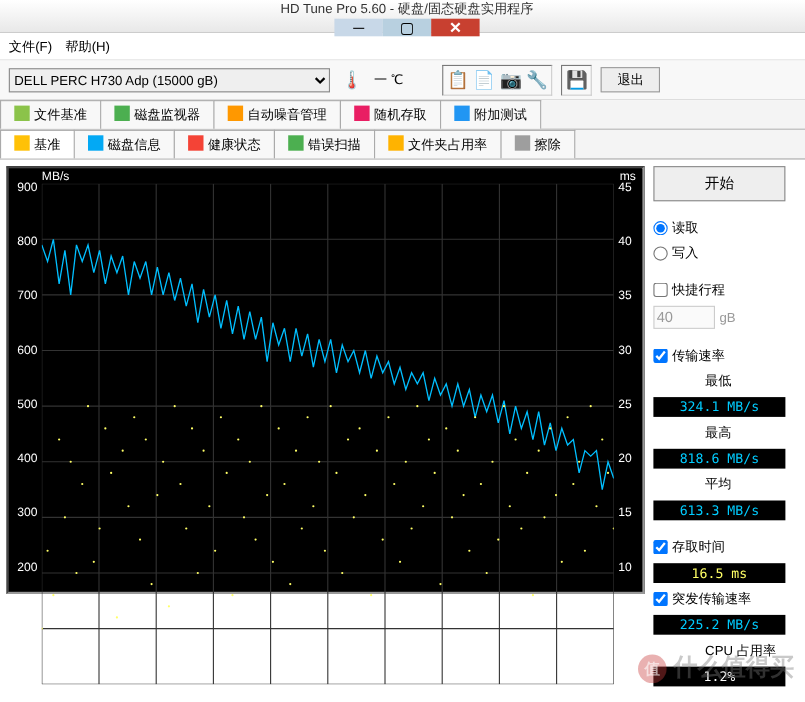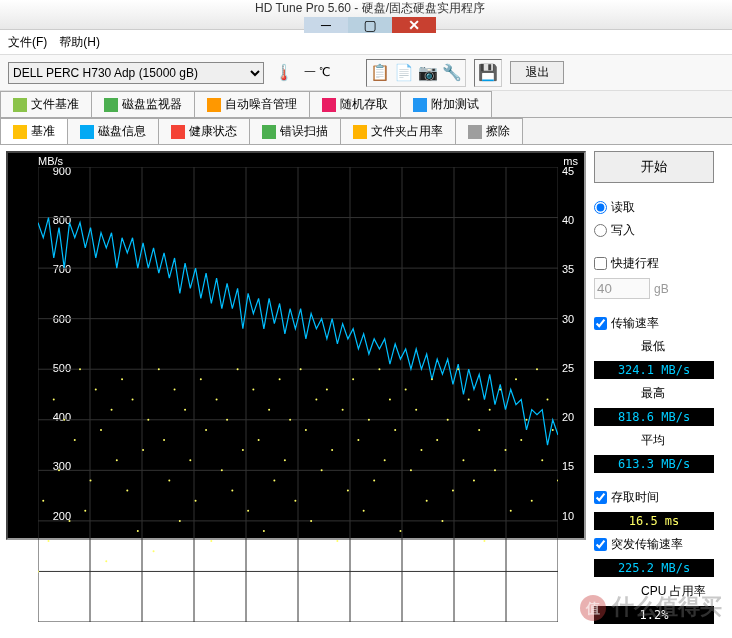--- a/index.html
+++ b/index.html
@@ -10,36 +10,36 @@
 .titlebar-text { flex: 1; text-align: center; font-size: 12px; color: #333; }
 .win-btns { display: flex; height: 100%; }
 .win-btn { width: 44px; display: flex; align-items: center; justify-content: center; font-size: 14px; }
 .win-min { background: #c8d8e8; }
 .win-max { background: #b8d0e0; }
 .win-close { background: #c84030; color: #fff; font-weight: bold; }
 
 .menubar { height: 24px; background: #fff; border-bottom: 1px solid #ddd; display: flex; align-items: center; padding: 12px 8px; font-size: 12px; gap: 12px; }
 
 .toolbar { height: 36px; background: #f8f8f8; border-bottom: 1px solid #ddd; display: flex; align-items: center; padding: 0 8px; gap: 8px; }
-.drive-select { width: 256px; height: 22px; font-size: 12px; border: 1px solid #888; }
+.drive-select { width: 292px; height: 22px; font-size: 12px; border: 1px solid #888; }
 .tool-icon { width: 24px; height: 24px; border: 1px solid transparent; display: flex; align-items: center; justify-content: center; }
 .tool-group { display: flex; gap: 2px; border: 1px inset #ccc; padding: 2px; }
 .tool-btn { width: 22px; height: 22px; display: flex; align-items: center; justify-content: center; }
 .exit-btn { padding: 2px 14px; font-size: 12px; border: 1px solid #999; background: #eee; }
 
 .tabs-row { display: flex; background: #f4f4f4; border-bottom: 1px solid #aaa; font-size: 12px; }
-.tab { padding: 4px 12px; display: flex; align-items: center; gap: 4px; border: 1px solid #aaa; border-bottom: none; background: #f8f8f8; cursor: pointer; margin-right: -1px; }
+.tab { padding: 4px 12px; display: flex; gap: 4px; border: 1px solid #aaa; border-bottom: none; background: #f8f8f8; cursor: pointer; margin-right: -1px; }
 .tab.active { background: #fff; position: relative; z-index: 2; }
 .tab-ico { width: 14px; height: 14px; display: inline-block; }
 
 .content { display: flex; padding: 6px; gap: 8px; }
 .chart-area { width: 580px; height: 389px; background: #000; position: relative; border: 2px inset #999; }
 .y-label-left { position: absolute; left: 30px; top: 2px; color: #fff; font-size: 11px; }
 .y-label-right { position: absolute; right: 6px; top: 2px; color: #fff; font-size: 11px; }
-.y-ticks-left { position: absolute; left: 4px; top: 12px; color: #fff; font-size: 11px; display: flex; flex-direction: column; justify-content: space-between; height: 455px; text-align: right; width: 22px; margin-left: 37px; }
+.y-ticks-left { position: absolute; left: 4px; top: 12px; color: #fff; font-size: 11px; display: flex; flex-direction: column; justify-content: space-between; height: 455px; text-align: right; width: 22px; }
 .y-ticks-right { position: absolute; right: 4px; top: 12px; color: #fff; font-size: 11px; display: flex; flex-direction: column; justify-content: space-between; height: 455px; width: 18px; }
 .plot { position: absolute; left: 30px; top: 14px; width: 520px; height: 455px; }
 
 .side { width: 120px; display: flex; flex-direction: column; gap: 6px; font-size: 12px; }
 .start-btn { width: 100%; padding: 6px 0; border: 1px solid #888; background: #eee; }
 .radio-row { display: flex; align-items: center; gap: 4px; }
 .cb-row { display: flex; align-items: center; gap: 4px; }
 .num-row { display: flex; align-items: center; gap: 4px; color: #999; }
 .num-input { width: 56px; padding: 2px; border: 1px solid #ccc; color: #999; }
 .metric-label { font-size: 12px; margin-left: 47px; }

